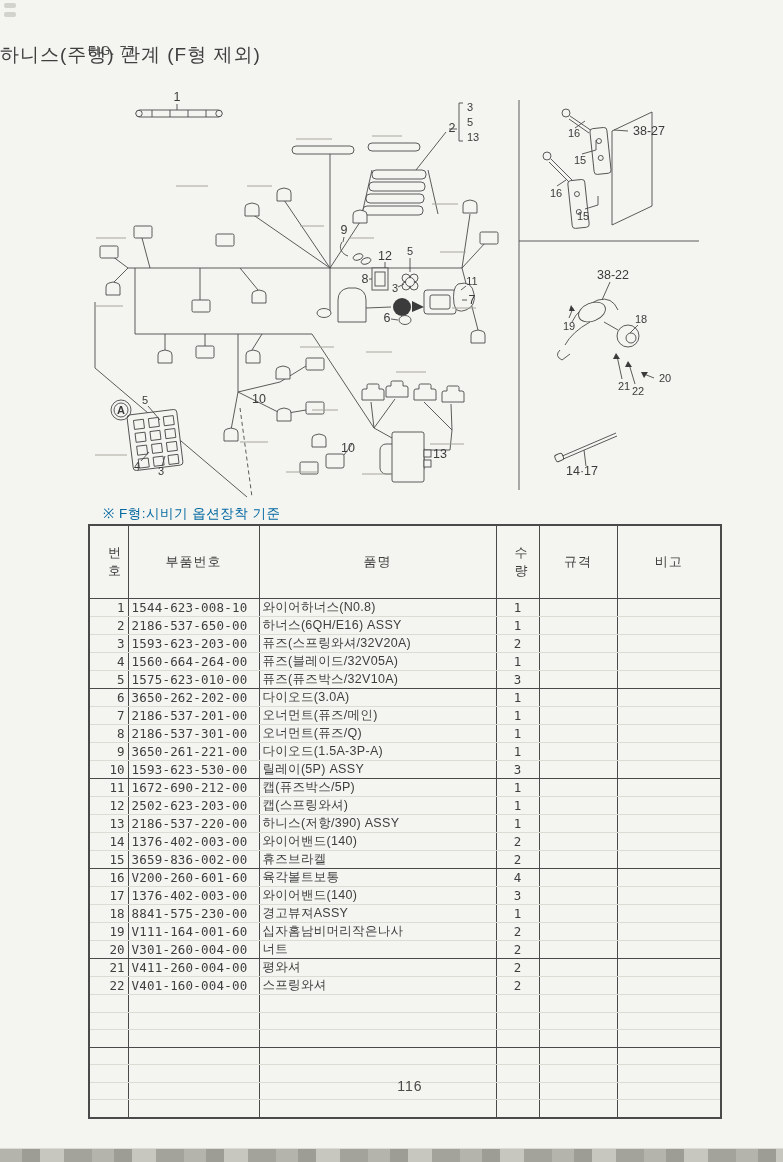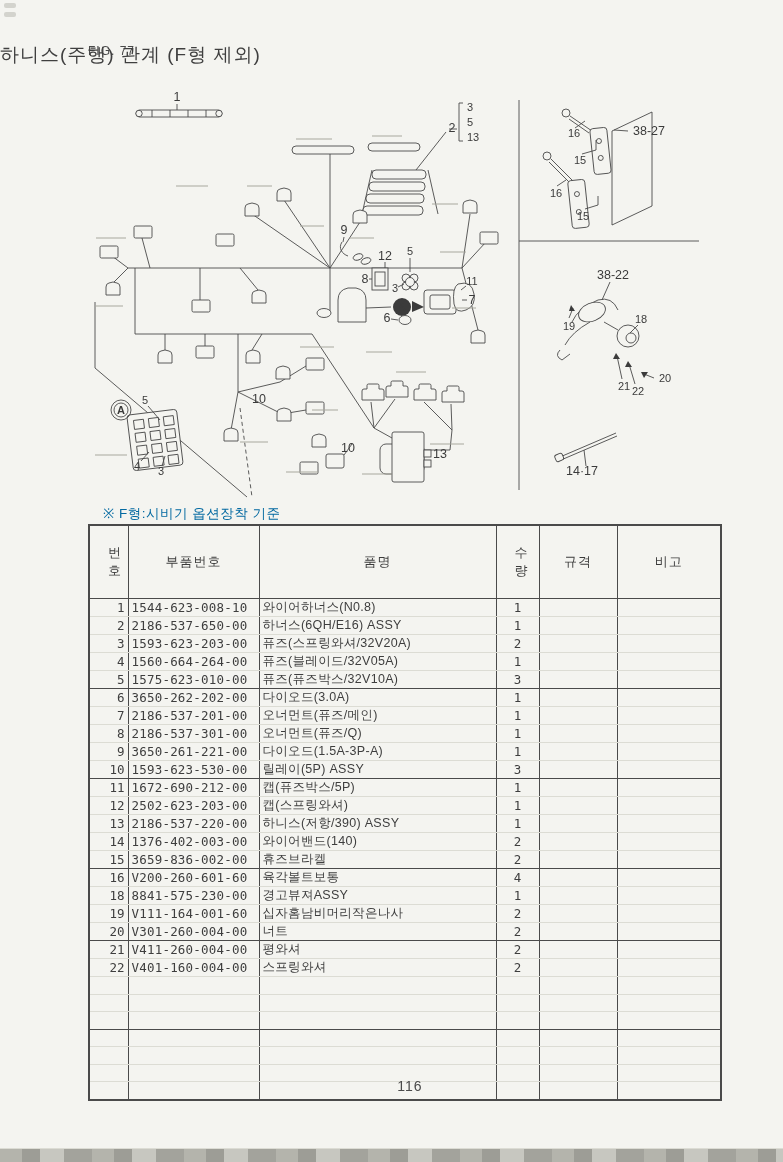--- a/index.html
+++ b/index.html
@@ -478,20 +478,28 @@
       </tr>
       <tr>
         <td class="c-no">16</td>
         <td class="c-part">V200-260-601-60</td>
         <td class="c-name">육각볼트보통</td>
         <td class="c-qty">4</td>
         <td class="c-spec"></td>
         <td class="c-remark"></td>
       </tr>
       <tr>
+        <td class="c-no">17</td>
+        <td class="c-part">1376-402-003-00</td>
+        <td class="c-name">와이어밴드(140)</td>
+        <td class="c-qty">3</td>
+        <td class="c-spec"></td>
+        <td class="c-remark"></td>
+      </tr>
+      <tr>
         <td class="c-no">18</td>
         <td class="c-part">8841-575-230-00</td>
         <td class="c-name">경고뷰져ASSY</td>
         <td class="c-qty">1</td>
         <td class="c-spec"></td>
         <td class="c-remark"></td>
       </tr>
       <tr>
         <td class="c-no">19</td>
         <td class="c-part">V111-164-001-60</td>

